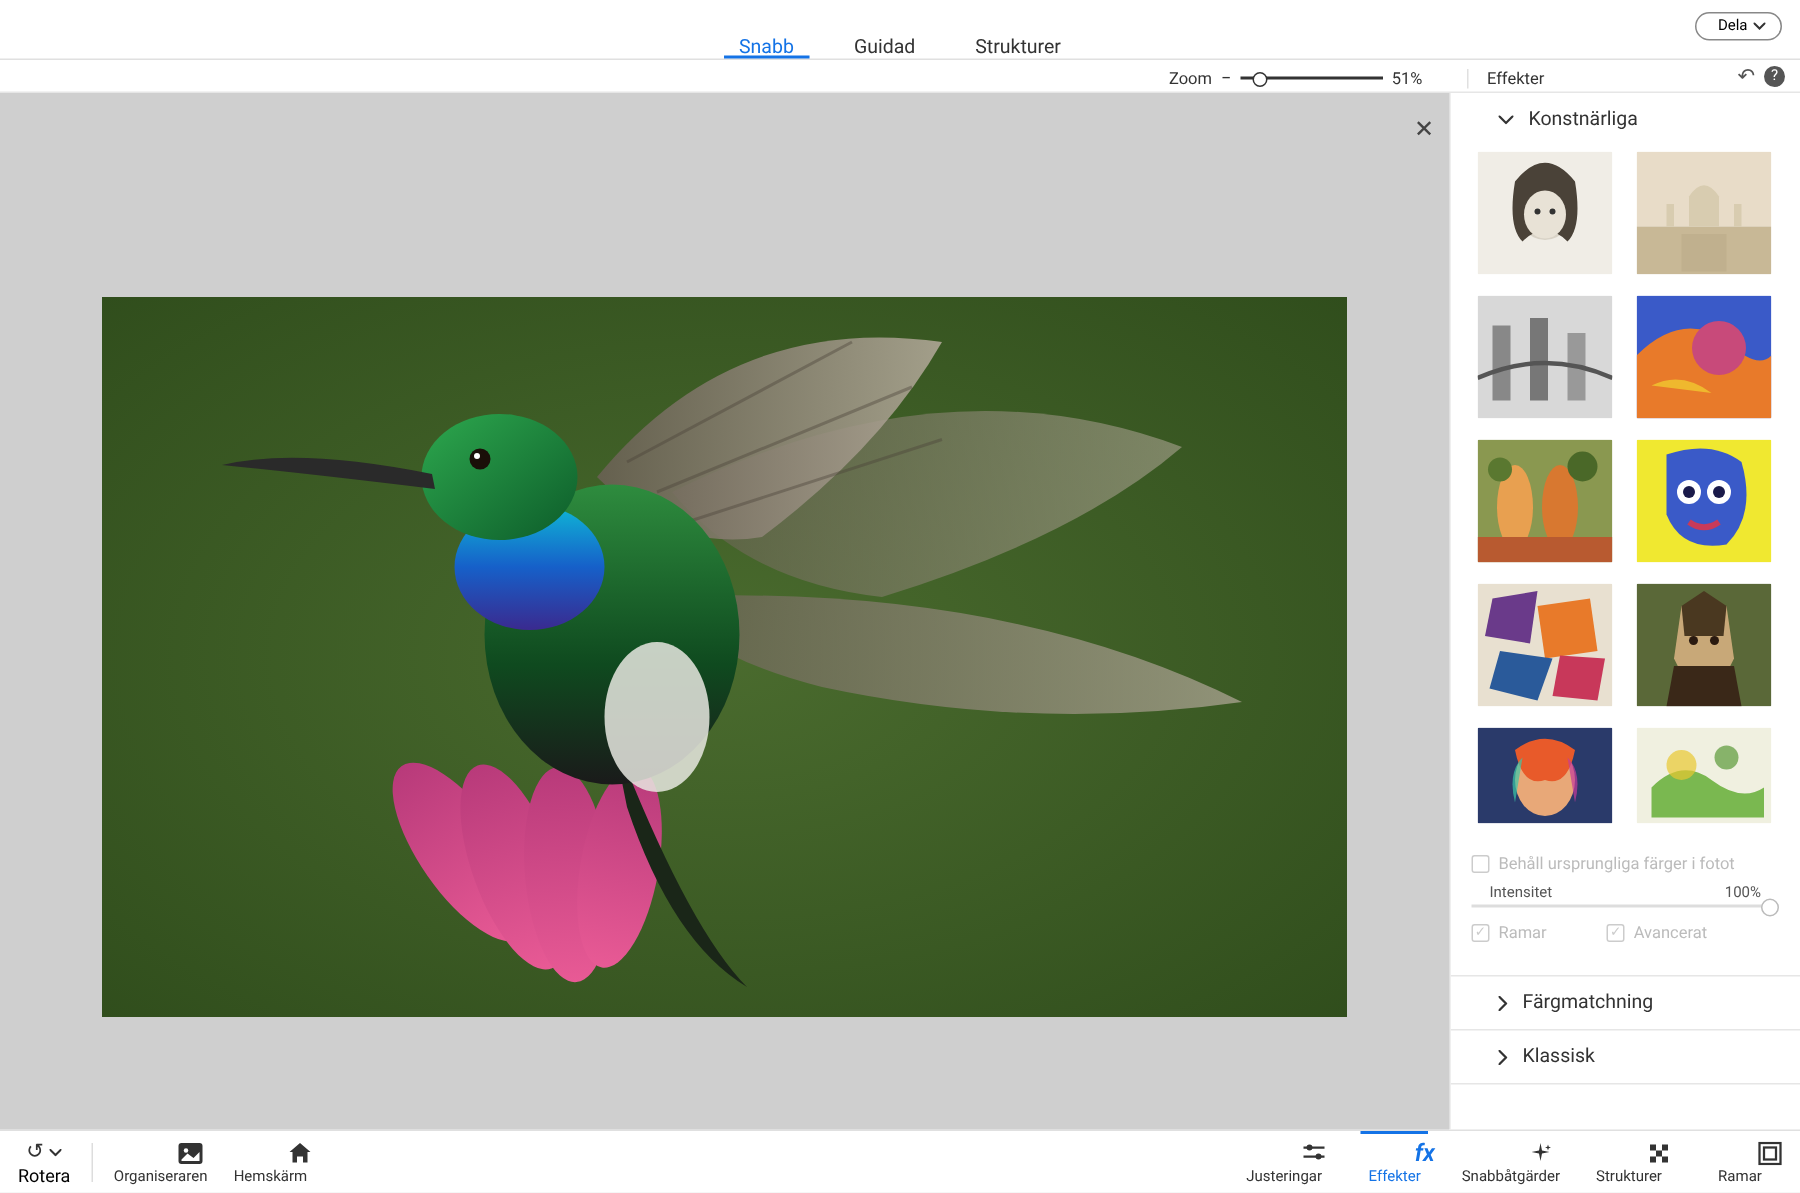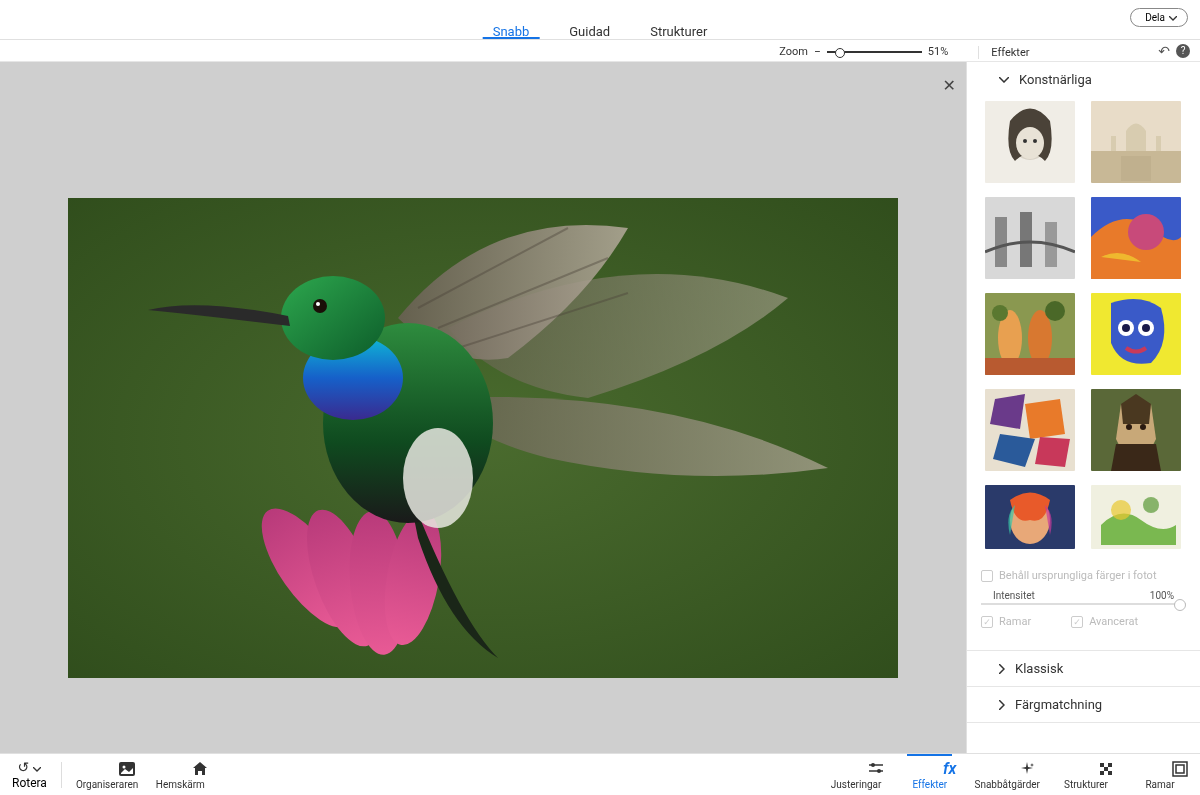--- a/index.html
+++ b/index.html
@@ -313,32 +313,32 @@
         </div>
       </div>
 
       <div class="accordion">
         <div class="accordion-header">
           <span class="chevron">
               <svg width="6" height="10" viewBox="0 0 6 10">
                 <path d="M0 0 L5 5 L0 10" stroke="#333" fill="none" stroke-width="1.5"></path>
               </svg>
             </span>
-          <span>Klassisk</span>
+          <span>Färgmatchning</span>
         </div>
       </div>
 
       <div class="accordion">
         <div class="accordion-header">
           <span class="chevron">
               <svg width="6" height="10" viewBox="0 0 6 10">
                 <path d="M0 0 L5 5 L0 10" stroke="#333" fill="none" stroke-width="1.5"></path>
               </svg>
             </span>
-          <span>Färgmatchning</span>
+          <span>Klassisk</span>
         </div>
       </div>
     </div>
   </div>
 
   <div class="bottombar">
     <div class="bottom-left">
       <div style="display:flex;flex-direction:column;align-items:center;gap:1px;cursor:pointer">
         <div class="rotate-group" style="border:none;padding:0">
           <span>↺</span>

